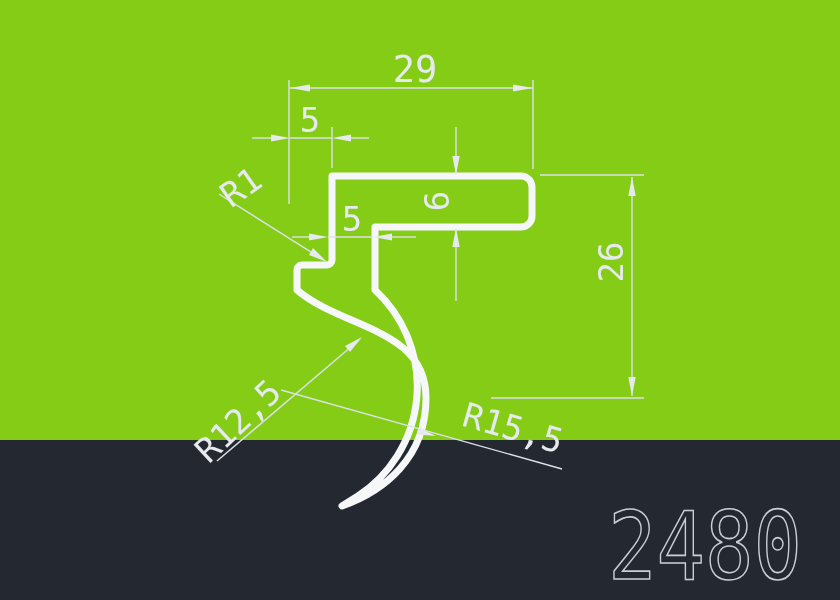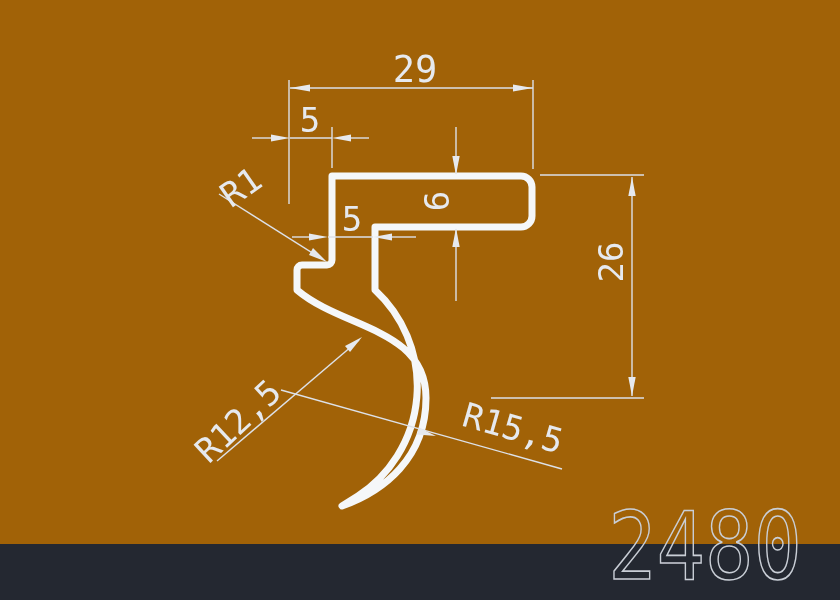--- a/index.html
+++ b/index.html
@@ -7,22 +7,22 @@
     padding: 0;
     width: 840px;
     height: 600px;
     overflow: hidden;
     background: #242831;
     font-family: "DejaVu Sans Mono", monospace;
   }
   .stage {
     position: relative;
     width: 840px;
-    height: 544px;
-    background: #a16207;
+    height: 440px;
+    background: #84cc16;
   }
   svg { display: block; }
   .profile-stroke {
     fill: none;
     stroke: #f5f7f9;
     stroke-width: 7;
     stroke-linejoin: round;
     stroke-linecap: round;
   }
   .dim-line {

